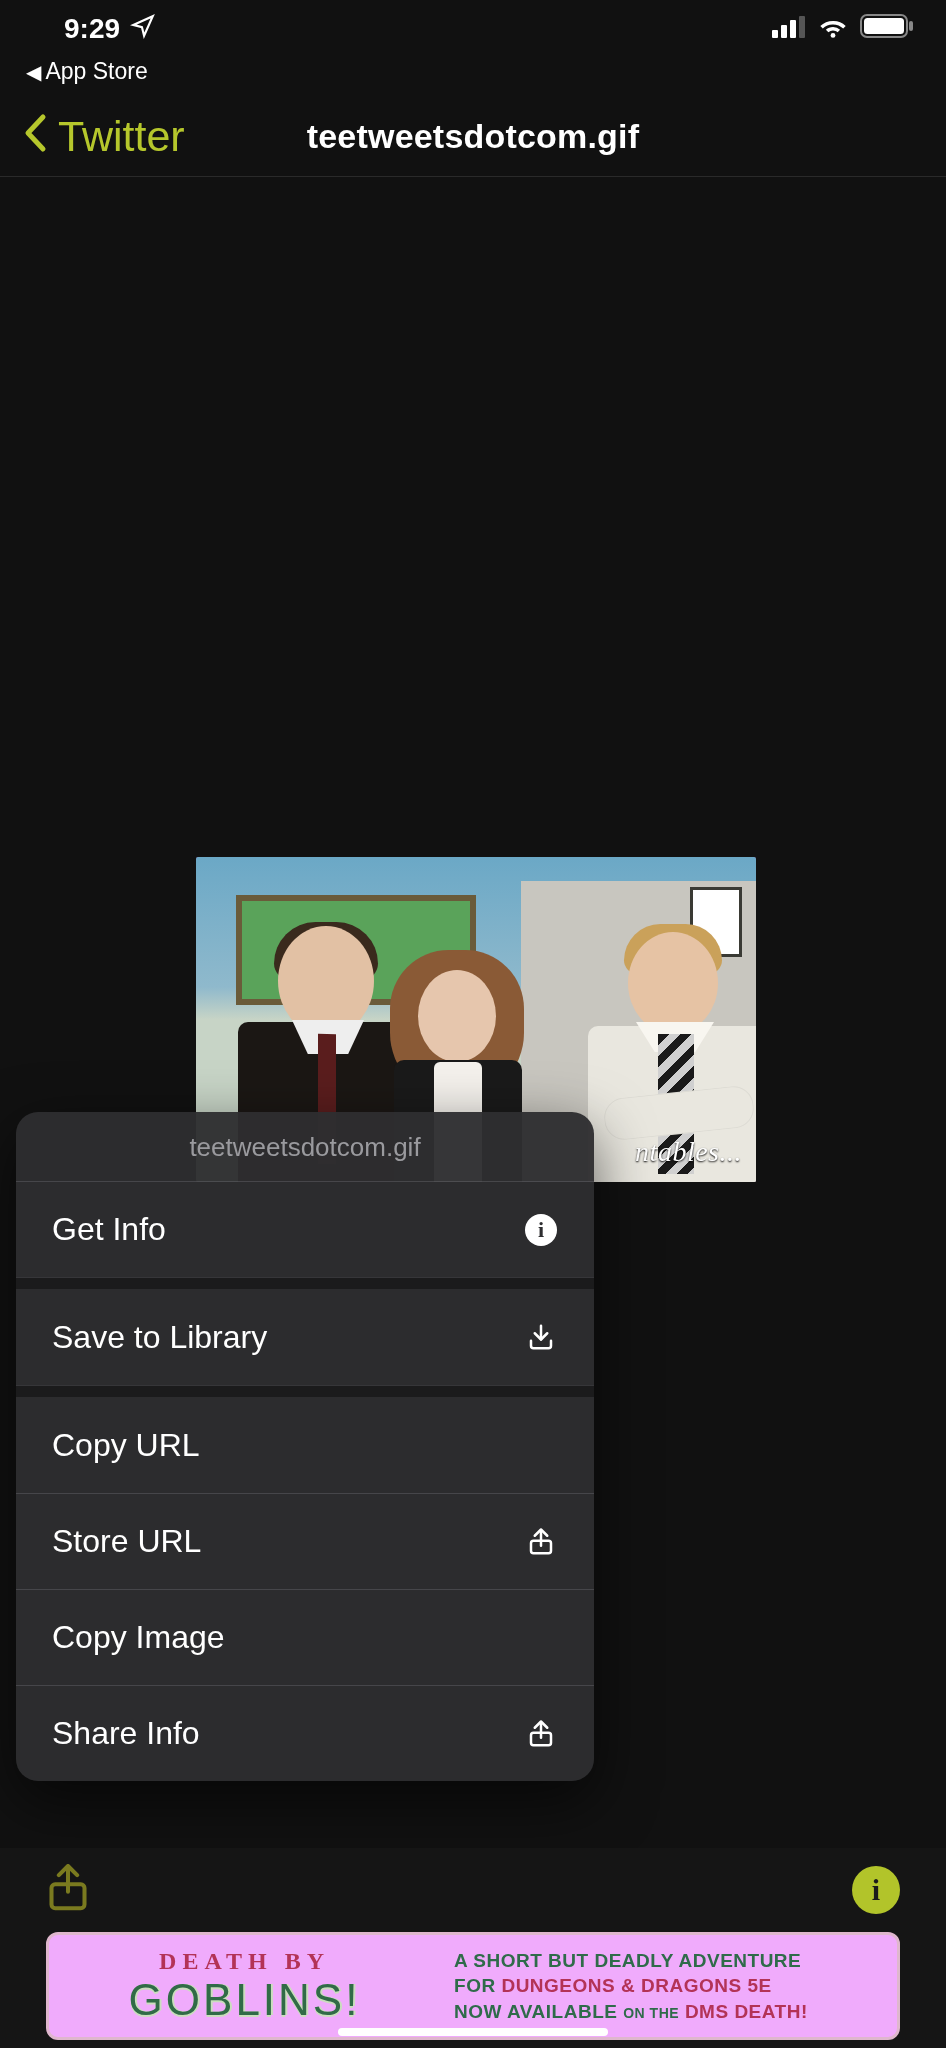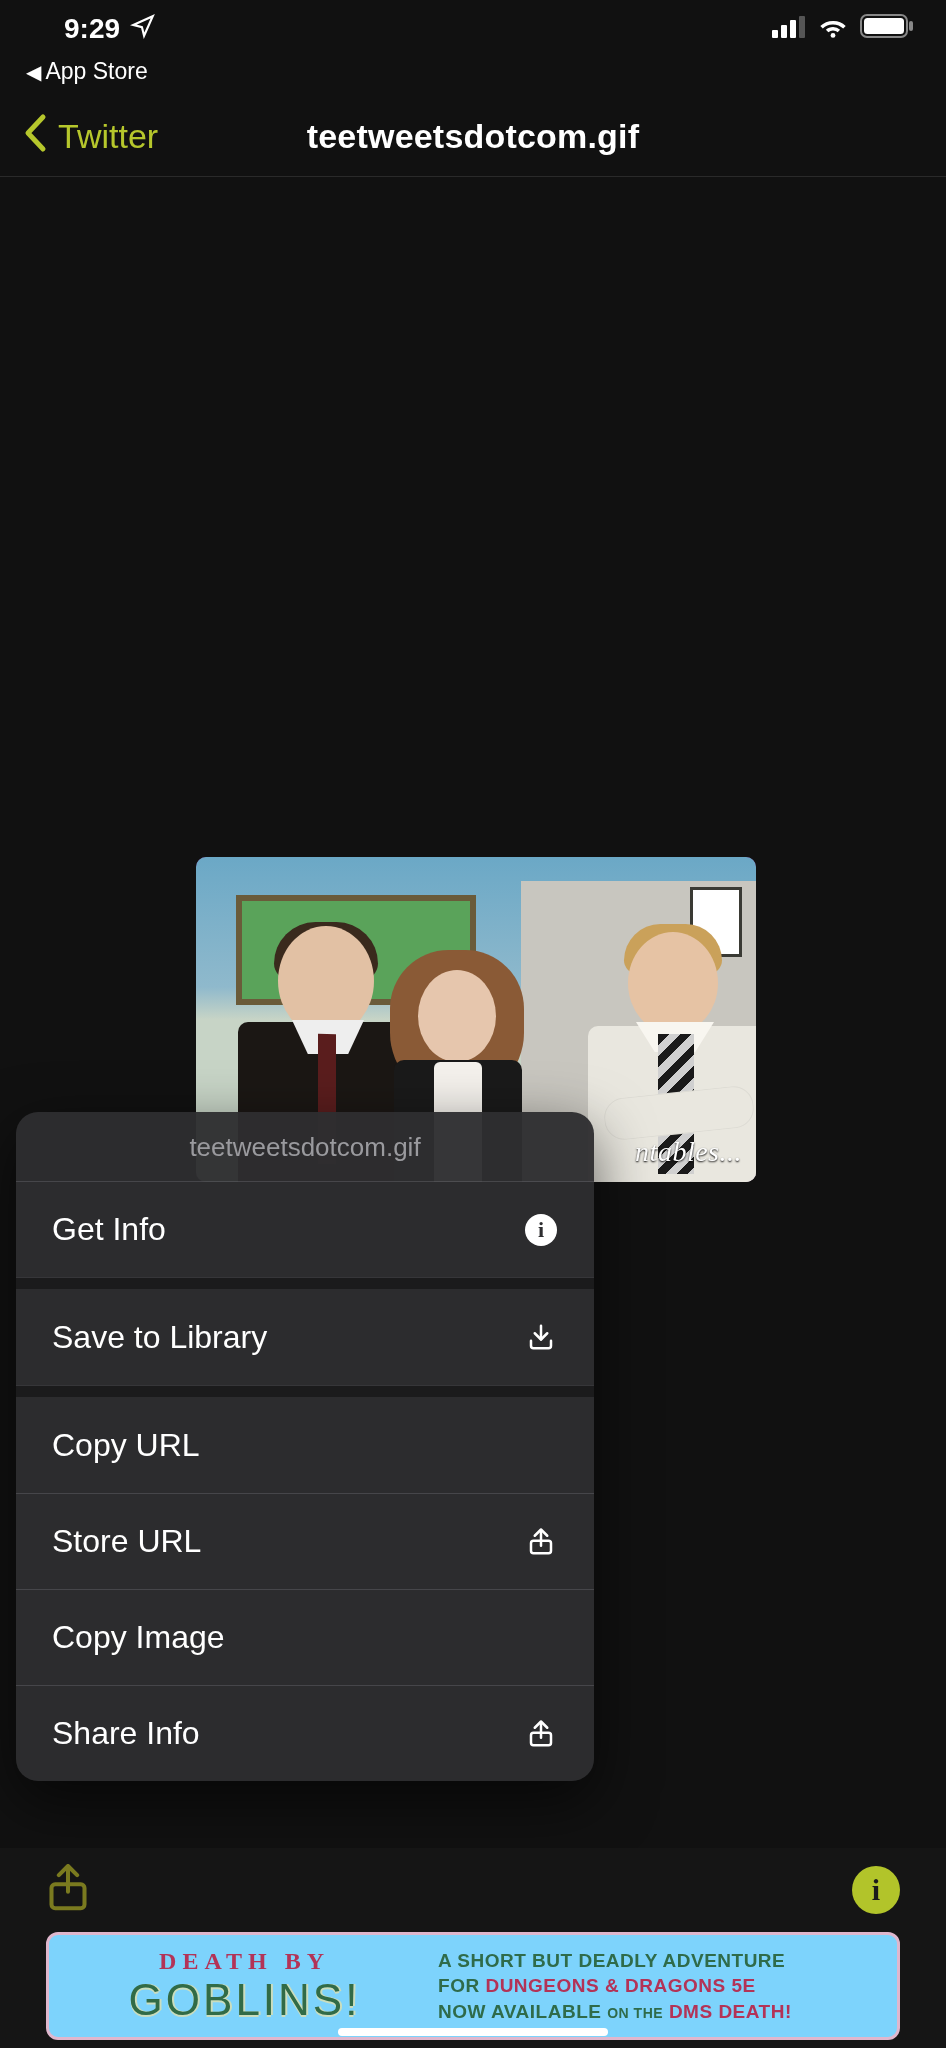--- a/index.html
+++ b/index.html
@@ -10,29 +10,29 @@
   .status-bar { height: 58px; display: flex; align-items: center; justify-content: space-between; padding: 0 32px 0 64px; font-size: 28px; font-weight: 600; }
   .status-left { display: flex; align-items: center; gap: 10px; }
   .status-right { display: flex; align-items: center; gap: 12px; }
   .loc-icon svg { width: 26px; height: 26px; }
 
   
   .app-back { padding: 0 26px 12px; font-size: 23px; display: flex; align-items: center; gap: 4px; color: #fff; }
 
   
   .nav { height: 80px; display: flex; align-items: center; padding: 0 22px; border-bottom: 1px solid #2a2a2a; position: relative; }
-  .back-btn { display: flex; align-items: center; gap: 10px; color: #b6c72c; font-size: 34px; z-index: 2; }
+  .back-btn { display: flex; align-items: center; gap: 10px; color: #b6c72c; font-size: 43px; z-index: 2; }
   .back-btn .chev { font-size: 46px; font-weight: 300; line-height: 1; }
   .nav-title { position: absolute; left: 0; right: 0; text-align: center; font-size: 34px; font-weight: 700; color: #fff; letter-spacing: .2px; }
 
   
   .content { position: relative; height: calc(2048px - 58px - 40px - 80px - 200px); background: #111; }
 
   
-  .gif-wrap { position: absolute; left: 196px; top: 680px; width: 560px; height: 325px; background: #701a75; overflow: hidden; border-radius: 10px; }
+  .gif-wrap { position: absolute; left: 196px; top: 680px; width: 560px; height: 325px; background: #701a75; overflow: hidden; border-radius: 2px; }
   .gif-inner { position: relative; width: 100%; height: 100%; }
   .sky { position: absolute; inset: 0; background: linear-gradient(#6ba8c6, #8fb9cc 40%, #c7d4c6 50%, #c7d4c6 100%); }
   .wall-r { position: absolute; right: 0; top: 24px; width: 235px; height: 100%; background: #c8c6bf; }
   .frame { position: absolute; right: 14px; top: 30px; width: 52px; height: 70px; background: #fff; border: 3px solid #3a3a34; }
   .board { position: absolute; left: 40px; top: 38px; width: 240px; height: 110px; background: #5aa35a; border: 6px solid #6a5b3a; }
   .caption { position: absolute; right: 14px; bottom: 14px; font-style: italic; font-family: Georgia, serif; font-size: 28px; color: #fff; text-shadow: 0 1px 2px #000; letter-spacing: .5px; }
 
   
   .p { position: absolute; bottom: 0; }
   .p .head { border-radius: 50%; background: #d9b99a; position: absolute; }
@@ -65,21 +65,21 @@
   .menu-item .ico svg { width: 30px; height: 30px; }
   .info-circle { width: 32px; height: 32px; border-radius: 50%; background:#fff; color:#2e2e30; font-weight:700; font-family: Georgia, serif; font-size:22px; display:flex; align-items:center; justify-content:center; }
 
   
   .footer { position: absolute; left: 0; right: 0; bottom: 0; height: 200px; background:#151515; }
   .toolbar { display:flex; align-items:center; justify-content:space-between; padding: 16px 46px 8px; }
   .share-icon svg { width: 44px; height: 48px; }
   .info-btn { width: 48px; height: 48px; border-radius: 50%; background:#b2c42a; color:#1b1b1b; font-family: Georgia, serif; font-weight:700; font-size:30px; display:flex; align-items:center; justify-content:center; }
 
   
-  .ad { margin: 8px 46px 0; height: 108px; border-radius: 12px; background: #7dd3fc; display:flex; align-items:center; overflow:hidden; border:3px solid #dfb7cd; padding: 0 16px; gap: 14px; }
+  .ad { margin: 8px 46px 0; height: 108px; border-radius: 12px; background: #f0abfc; display:flex; align-items:center; overflow:hidden; border:3px solid #dfb7cd; padding: 0 16px; gap: 30px; }
   .ad-left { flex: 0 0 44%; text-align:center; }
   .ad-top { font-family: "Times New Roman", serif; font-weight:700; letter-spacing: 6px; font-size: 24px; color:#b33357; }
   .ad-big { font-family: Impact, "Arial Black", sans-serif; font-size: 44px; letter-spacing: 3px; color:#316b47; text-shadow: 0 2px 0 #caddbd, 2px 0 0 #caddbd; }
   .ad-right { flex:1; text-align:left; color:#2f6b4a; font-family: "Arial Black", Arial, sans-serif; font-weight:900; font-size: 19px; line-height: 1.35; letter-spacing:.5px; }
   .ad-accent { color:#b33357;margin-top:31px; }
 
   .home-ind { position:absolute; bottom: 12px; left:50%; transform:translateX(-50%); width: 270px; height: 8px; border-radius: 5px; background:#fff; }
 </style>
 </head>
 <body>

